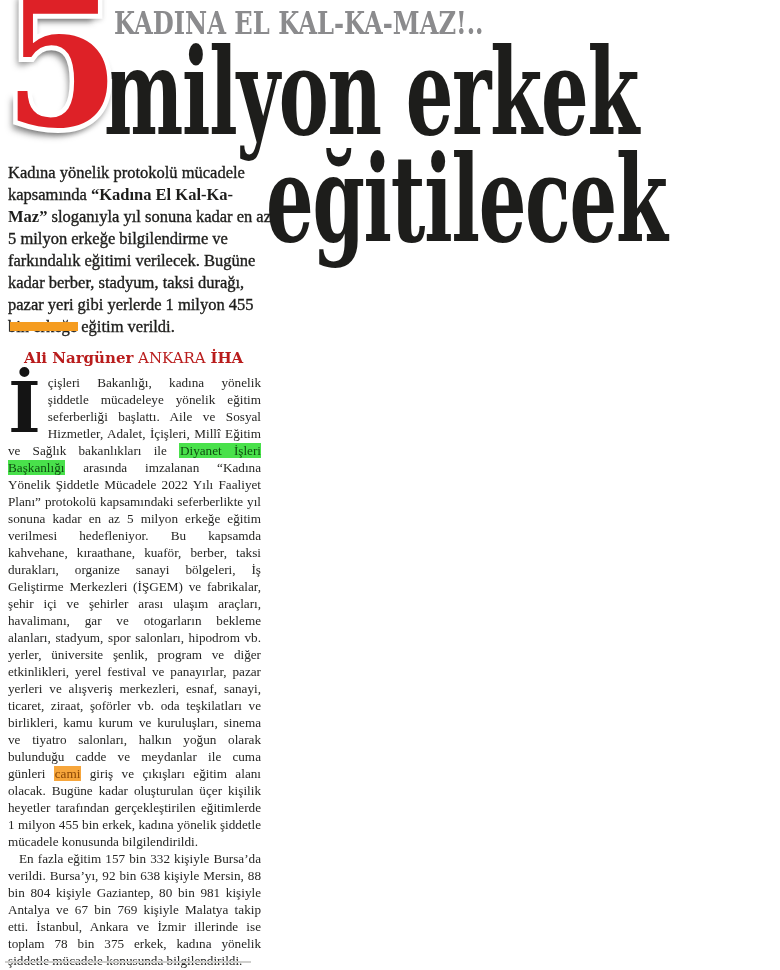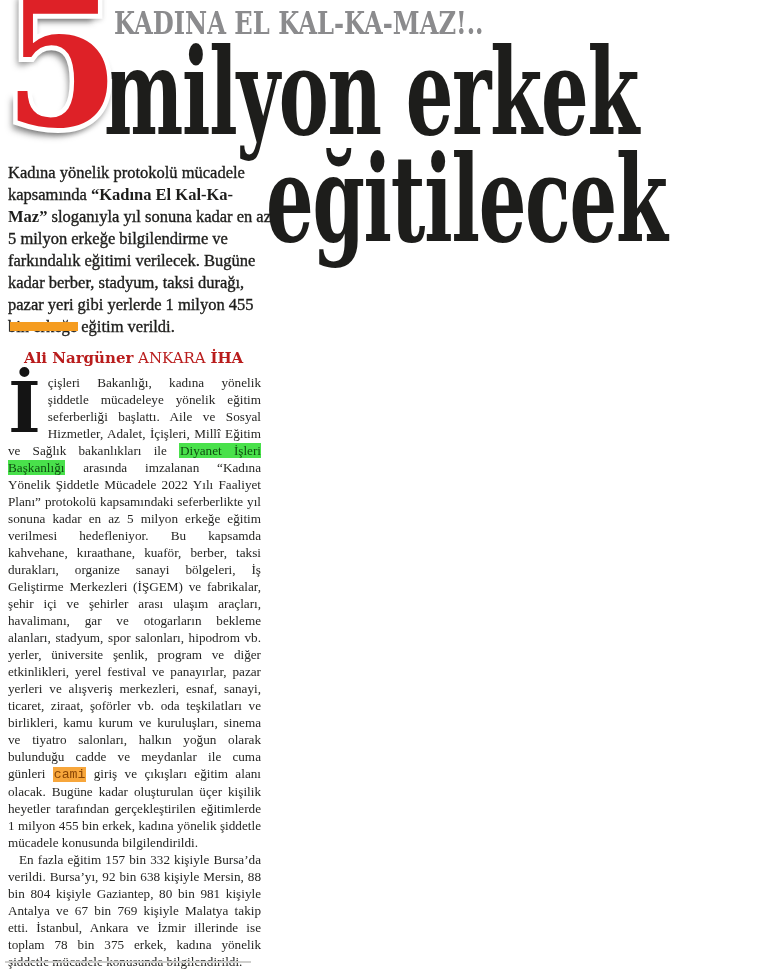--- a/index.html
+++ b/index.html
@@ -71,21 +71,21 @@
   }
   .body-col p { margin:0; }
   .body-col p + p { text-indent:11px; }
 
   .dropcap {
     float:left; font-family:"DejaVu Serif", serif; font-weight:bold;
     font-size:70px; line-height:56px; margin:6px 7px 0 0; color:#141414;
   }
 
   .hl-green  { background:#49e14b; color:#0e4d10; padding:0 1px; }
-  .hl-orange { background:#f7a63b; color:#8a4605; padding:0 1px;font-family:Liberation Mono, monospace; }
+  .hl-orange { background:#f7a63b; color:#8a4605; padding:0 1px; }
 
   .divider-bottom {
     position:absolute; left:5px; top:961px; width:246px; height:2px;
     background:#cfcfcd;
   }
 </style>
 </head>
 <body>
 
 <div class="page">

